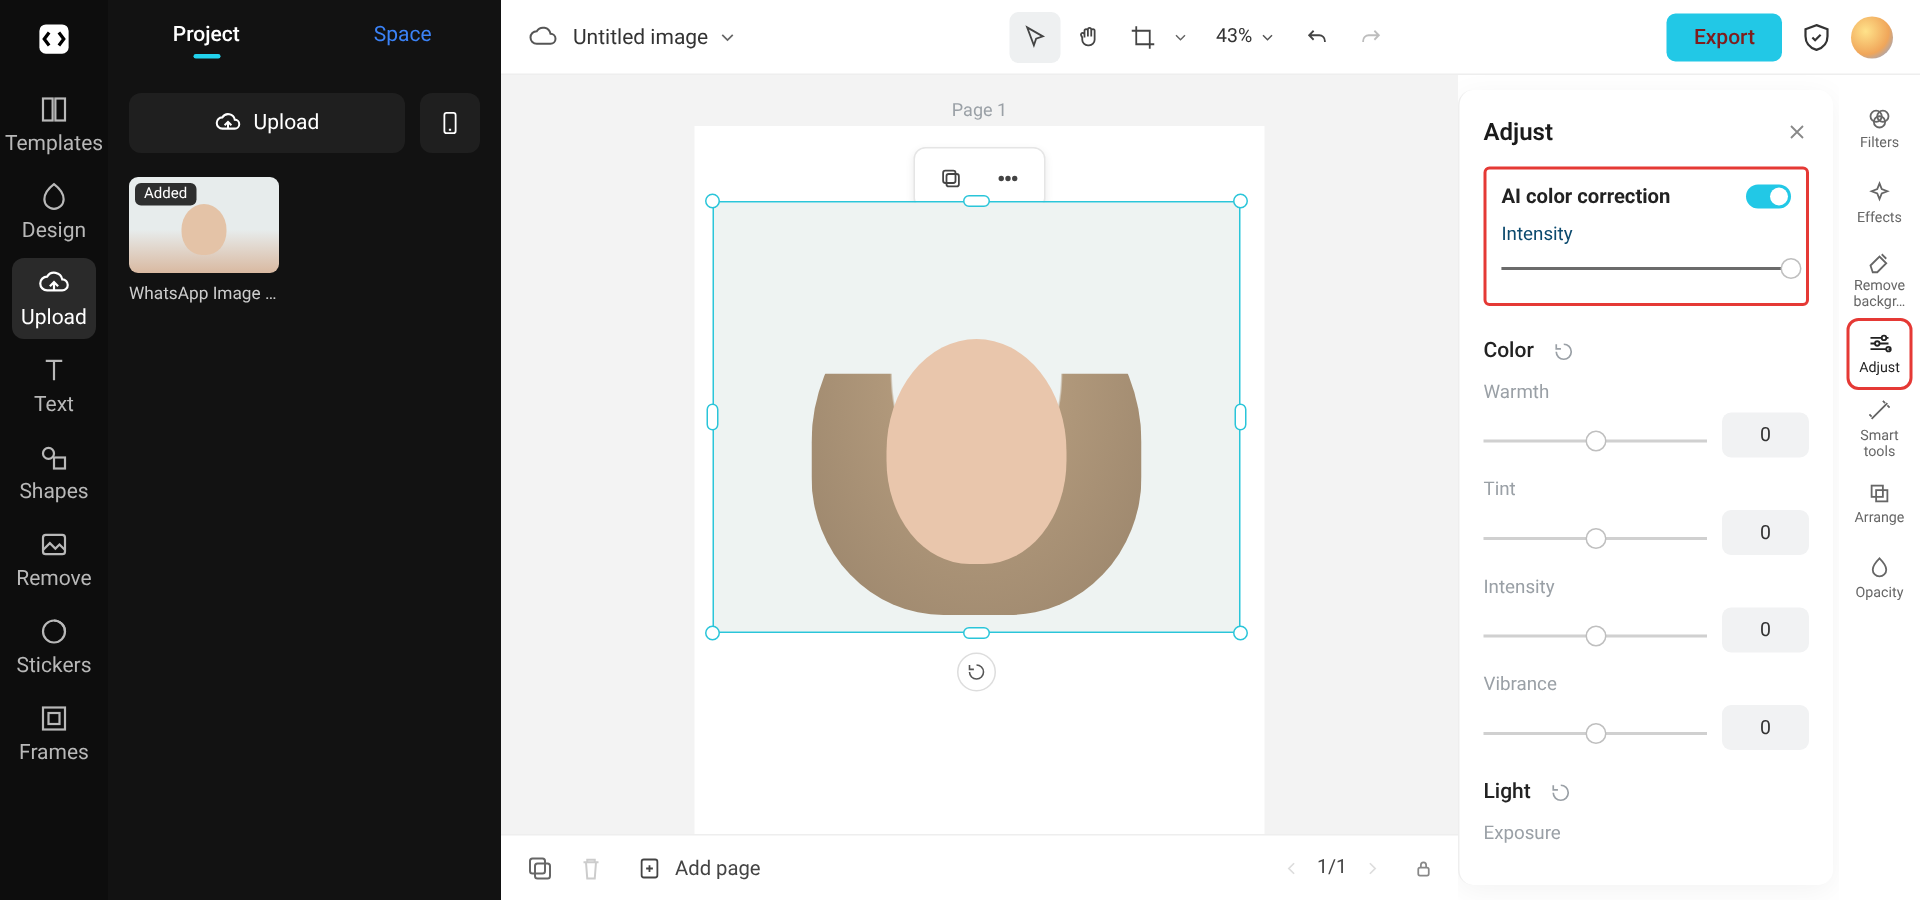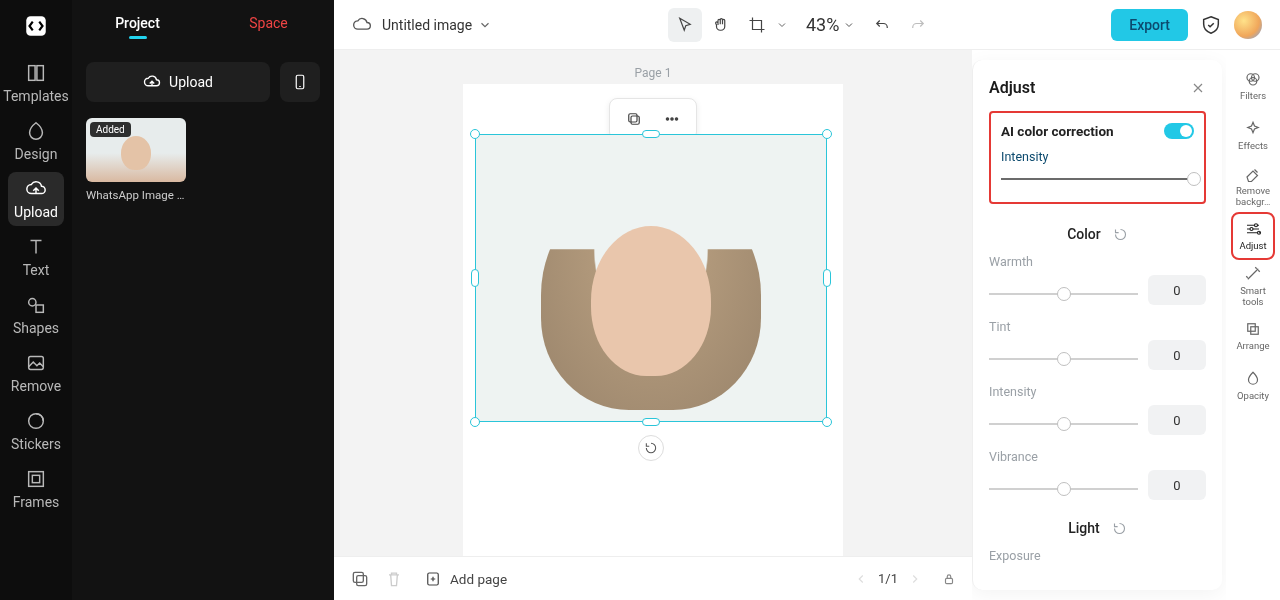--- a/index.html
+++ b/index.html
@@ -12,21 +12,21 @@
   .rail .logo svg { width: 26px; height: 26px; }
   .rail-item { width: 56px; height: 54px; display:flex; flex-direction:column; align-items:center; justify-content:center; gap:4px; border-radius:8px; cursor:pointer; font-size: 11px; color:#b8b8b8; }
   .rail-item.active { background:#2a2a2a; color:#fff; }
   .rail-item svg { width: 22px; height: 22px; stroke:#b8b8b8; fill:none; stroke-width:1.6; }
   .rail-item.active svg { stroke:#fff; }
   .rail-item span { font-size: 14px; }
 
   
   .side { width: 262px; background:#121212; color:#ddd; display:flex; flex-direction:column; }
   .side-tabs { display:flex; height:46px; align-items:center; }
-  .side-tab { flex:1; text-align:center; font-size:14px; color:#ef4444; cursor:pointer; position:relative; }
+  .side-tab { flex:1; text-align:center; font-size:14px; color:#3b82f6; cursor:pointer; position:relative; }
   .side-tab.active { color:#fff; font-weight:500; }
   .side-tab.active::after { content:""; position:absolute; bottom:-8px; left:50%; transform:translateX(-50%); width:18px; height:3px; background:#22d3ee; border-radius:2px; }
   .upload-row { display:flex; gap:10px; padding: 16px 14px 10px; }
   .upload-btn { flex:1; height:40px; background:#1f1f1f; border-radius:8px; display:flex; align-items:center; justify-content:center; gap:8px; color:#fff; font-size:14px; cursor:pointer; }
   .upload-btn svg { width:18px; height:18px; stroke:#fff; fill:none; stroke-width:1.8; }
   .upload-square { width:40px; height:40px; background:#1f1f1f; border-radius:8px; display:flex; align-items:center; justify-content:center; cursor:pointer; }
   .upload-square svg { width:18px; height:18px; stroke:#fff; fill:none; stroke-width:1.6; }
   .thumbs { padding: 6px 14px; text-align: center; }
   .thumb { width:100px; }
   .thumb-img { width:100px; height:64px; border-radius:6px; background:linear-gradient(180deg,#e7ecec 0%,#e7ecec 55%, #d9b9a1 100%); position:relative; overflow:hidden; }
@@ -38,24 +38,24 @@
   .main { flex:1; display:flex; flex-direction:column; background:#fff; min-width:0; }
   .topbar { height:50px; display:flex; align-items:center; padding:0 18px; gap:14px; border-bottom:1px solid #eee; }
   .tb-left { display:flex; align-items:center; gap:10px; }
   .tb-left svg { width:20px; height:20px; stroke:#555; fill:none; stroke-width:1.6; }
   .title { display:flex; align-items:center; gap:6px; font-size:14px; color:#333; cursor:pointer; }
   .title svg { width:14px; height:14px; stroke:#666; fill:none; stroke-width:2; }
   .tb-center { margin-left:auto; display:flex; align-items:center; gap:2px; }
   .tool-btn { width:34px; height:34px; border-radius:6px; display:flex; align-items:center; justify-content:center; cursor:pointer; }
   .tool-btn.active { background:#eef0f1; }
   .tool-btn svg { width:18px; height:18px; stroke:#444; fill:none; stroke-width:1.6; }
-  .zoom { display:flex; align-items:center; gap:4px; font-size:18px; color:#333; margin:0 8px; cursor:pointer; }
+  .zoom { display:flex; align-items:center; gap:4px; font-size:13px; color:#333; margin:0 8px; cursor:pointer; }
   .zoom svg { width:12px; height:12px; stroke:#555; fill:none; stroke-width:2; }
   .tb-right { margin-left:auto; display:flex; align-items:center; gap:12px; }
-  .export-btn { background:#22c8e6; color:#0c4a6e; font-size:14px; font-weight:500; padding:8px 18px; border-radius:6px; cursor:pointer; }
+  .export-btn { background:#22c8e6; color:#7f1d1d; font-size:14px; font-weight:500; padding:8px 18px; border-radius:6px; cursor:pointer; }
   .shield { width:22px; height:22px; stroke:#333; fill:none; stroke-width:1.6; cursor:pointer; }
   .avatar { width:28px; height:28px; border-radius:50%; background:radial-gradient(circle at 35% 35%, #ffe28a, #f0a65a 60%, #6aa6ff 100%); cursor:pointer; }
 
   .workspace { flex:1; display:flex; min-height:0; }
   .canvas-wrap { flex:1; background:#f3f3f3; position:relative; overflow:hidden; }
   .page-label { position:absolute; top:16px; left:50%; transform:translateX(-50%); font-size:12px; color:#9aa0a6; }
   .page { position:absolute; left:50%; top:34px; transform:translateX(-50%); width:380px; height:480px; background:#fff; box-shadow:none; }
   .sel { position:absolute; left:12px; top:50px; width:352px; height:288px; border:1.5px solid #2ac5d9; background:linear-gradient(180deg,#eef3f2 0%, #eef3f2 100%); }
   .face { position:absolute; left:50%; top:58%; transform:translate(-50%,-50%); width:120px; height:150px; background:#e9c6ac; border-radius:50% 50% 46% 46%; }
   .hair { position:absolute; left:50%; top:56%; transform:translate(-50%,-50%); width:220px; height:230px; background:radial-gradient(ellipse at 50% 30%, rgba(0,0,0,0) 36%, #9c7a53 37%, #7d5f3e 100%); border-radius:50% 50% 40% 40%; clip-path: polygon(0 30%, 100% 30%, 100% 100%, 0 100%); opacity:0.75; }
@@ -78,21 +78,21 @@
   .ai-box { border:2.5px solid #e53935; border-radius:4px; padding:10px 10px 16px; margin-bottom:16px; }
   .ai-row { display:flex; align-items:center; justify-content:space-between;font-weight:bold; }
   .ai-row span { font-size:13.5px; color:#222; }
   .toggle { width:30px; height:16px; background:#22c8e6; border-radius:10px; position:relative; cursor:pointer; }
   .toggle::after{content:"";position:absolute;right:2px;top:2px;width:12px;height:12px;background:#fff;border-radius:50%;}
   .slider-label { font-size:12.5px; color:#0c4a6e; margin-top:10px; }
   .slider { position:relative; height:14px; margin-top:8px; }
   .slider-track { position:absolute; top:50%; left:0; right:0; height:2px; background:#d0d0d0; transform:translateY(-50%); }
   .slider-track.filled::before { content:""; position:absolute; left:0; right:0; height:2px; background:#6b6b6b; }
   .slider-thumb { position:absolute; top:50%; width:14px; height:14px; background:#fff; border:1.5px solid #bfbfbf; border-radius:50%; transform:translate(-50%,-50%); cursor:pointer; }
-  .section-head { display:flex; align-items:center; justify-content:center; margin:2px 0 8px;gap:12px; }
+  .section-head { display:flex; align-items:center; justify-content:flex-start; margin:2px 0 8px;gap:12px; }
   .section-head span { font-size:14px; font-weight:500; color:#222; }
   .section-head svg { width:15px; height:15px; stroke:#9aa0a6; fill:none; stroke-width:1.8; cursor:pointer; }
   .ctrl { margin-bottom:10px; }
   .ctrl-label { font-size:12.5px; color:#9aa0a6; margin-bottom:6px; }
   .ctrl-row { display:flex; align-items:center; gap:10px; }
   .ctrl-row .slider { flex:1; }
   .ctrl-val { width:58px; height:30px; background:#f1f2f3; border-radius:6px; display:flex; align-items:center; justify-content:center; font-size:13px; color:#333; }
 
   
   .rrail { width:54px; background:#fff; display:flex; flex-direction:column; align-items:center; padding:12px 0; gap:2px; }

